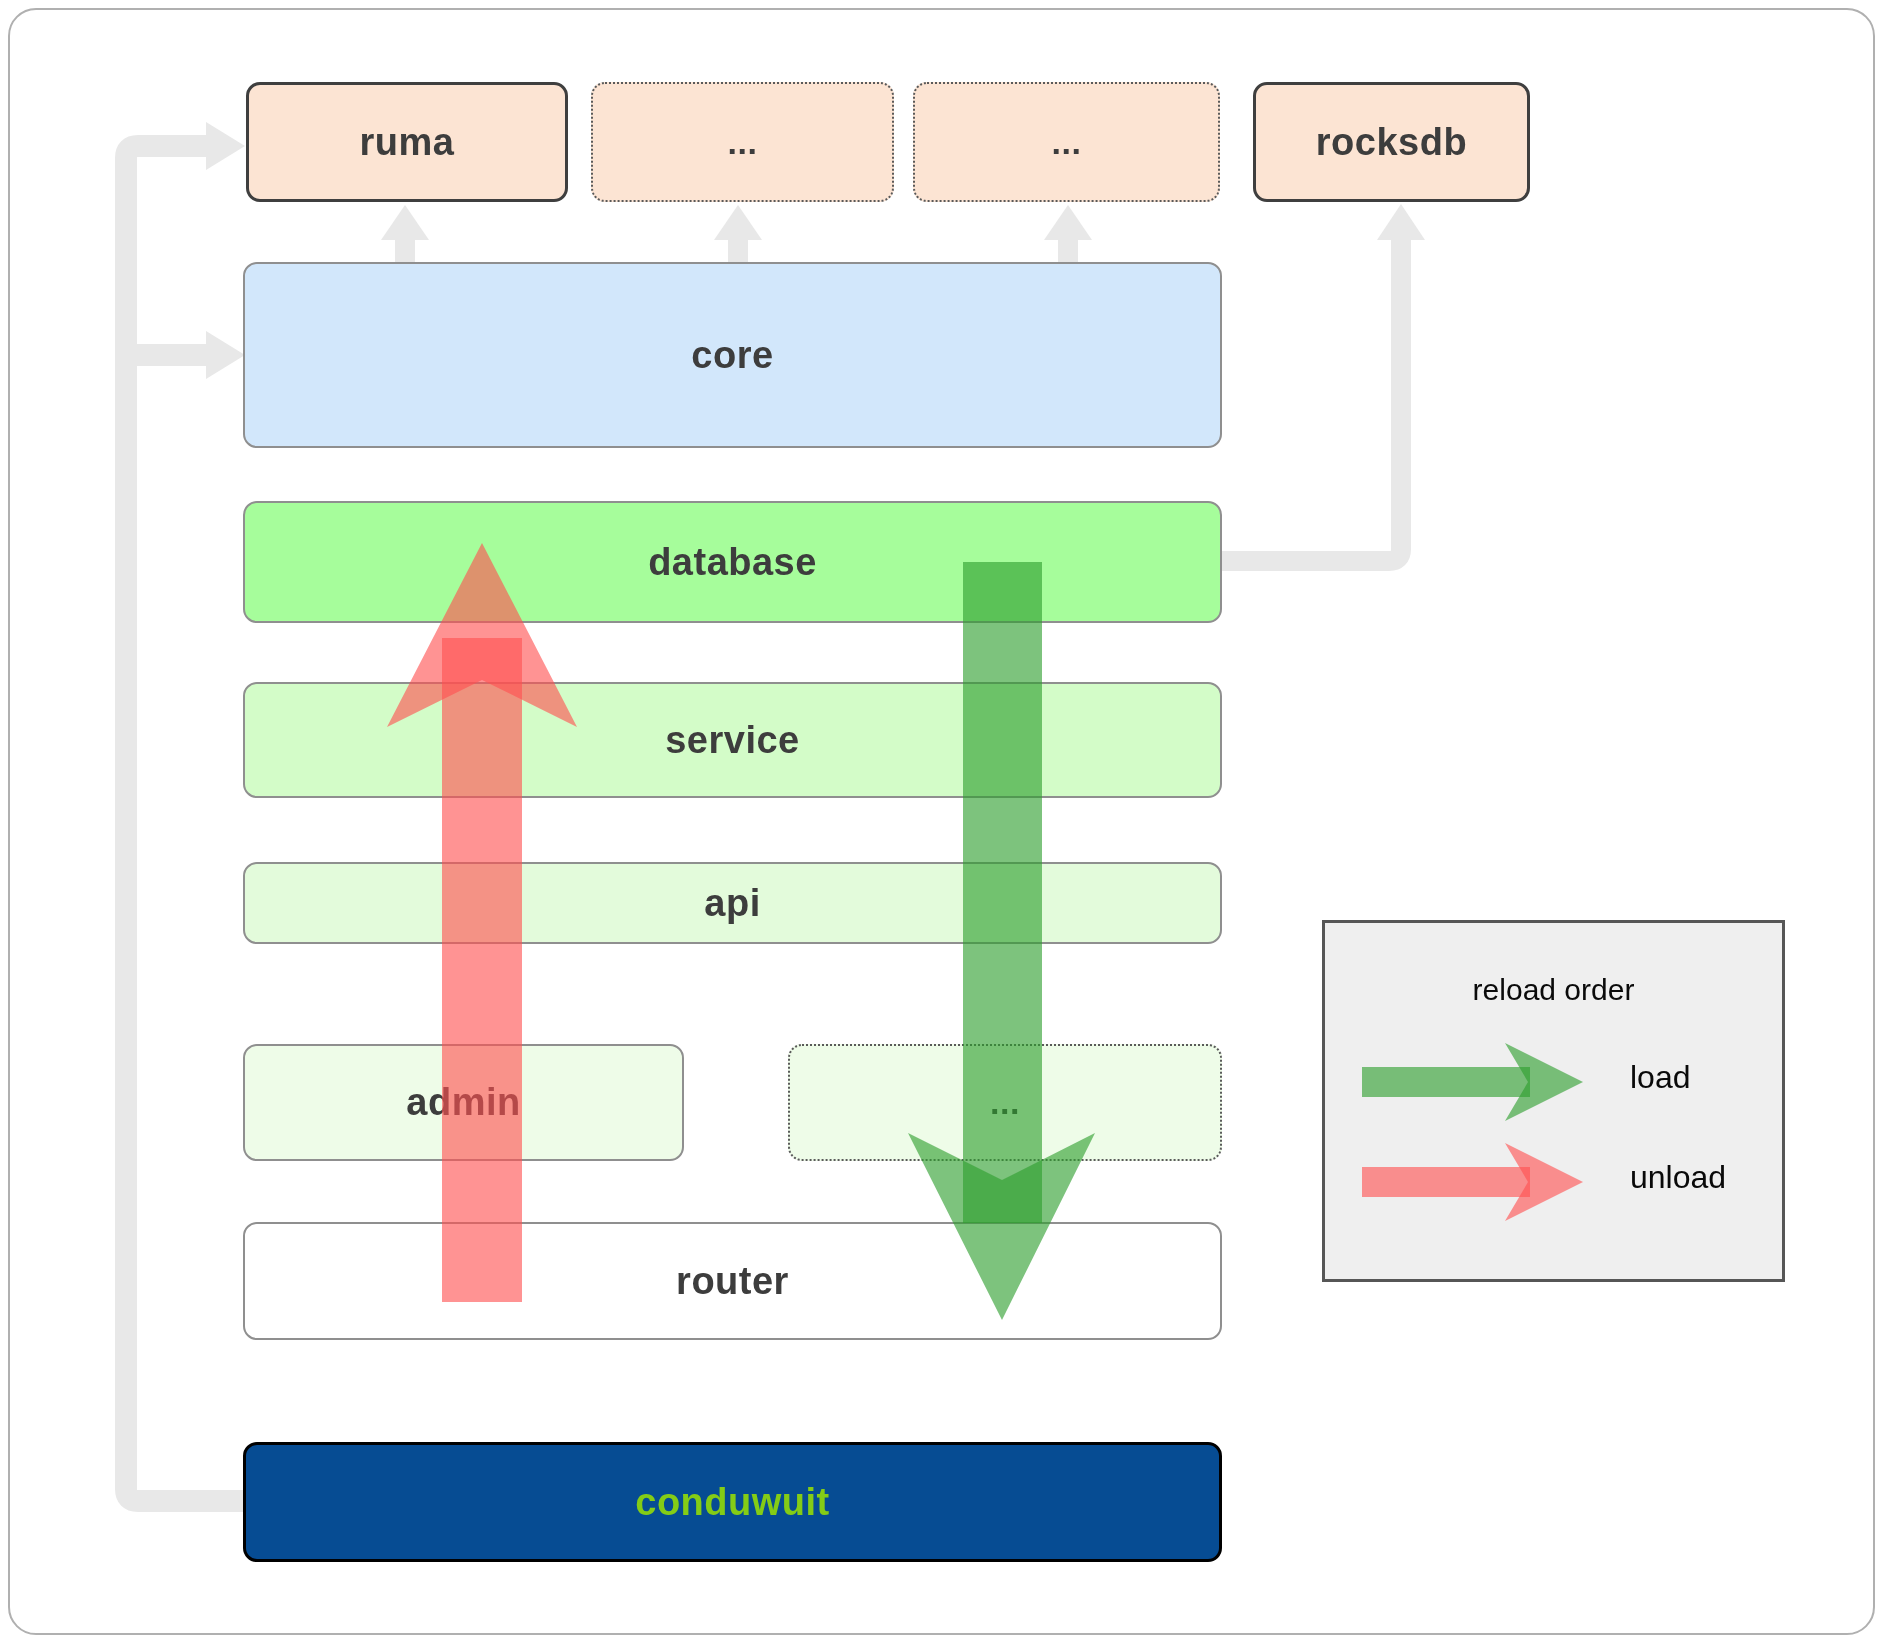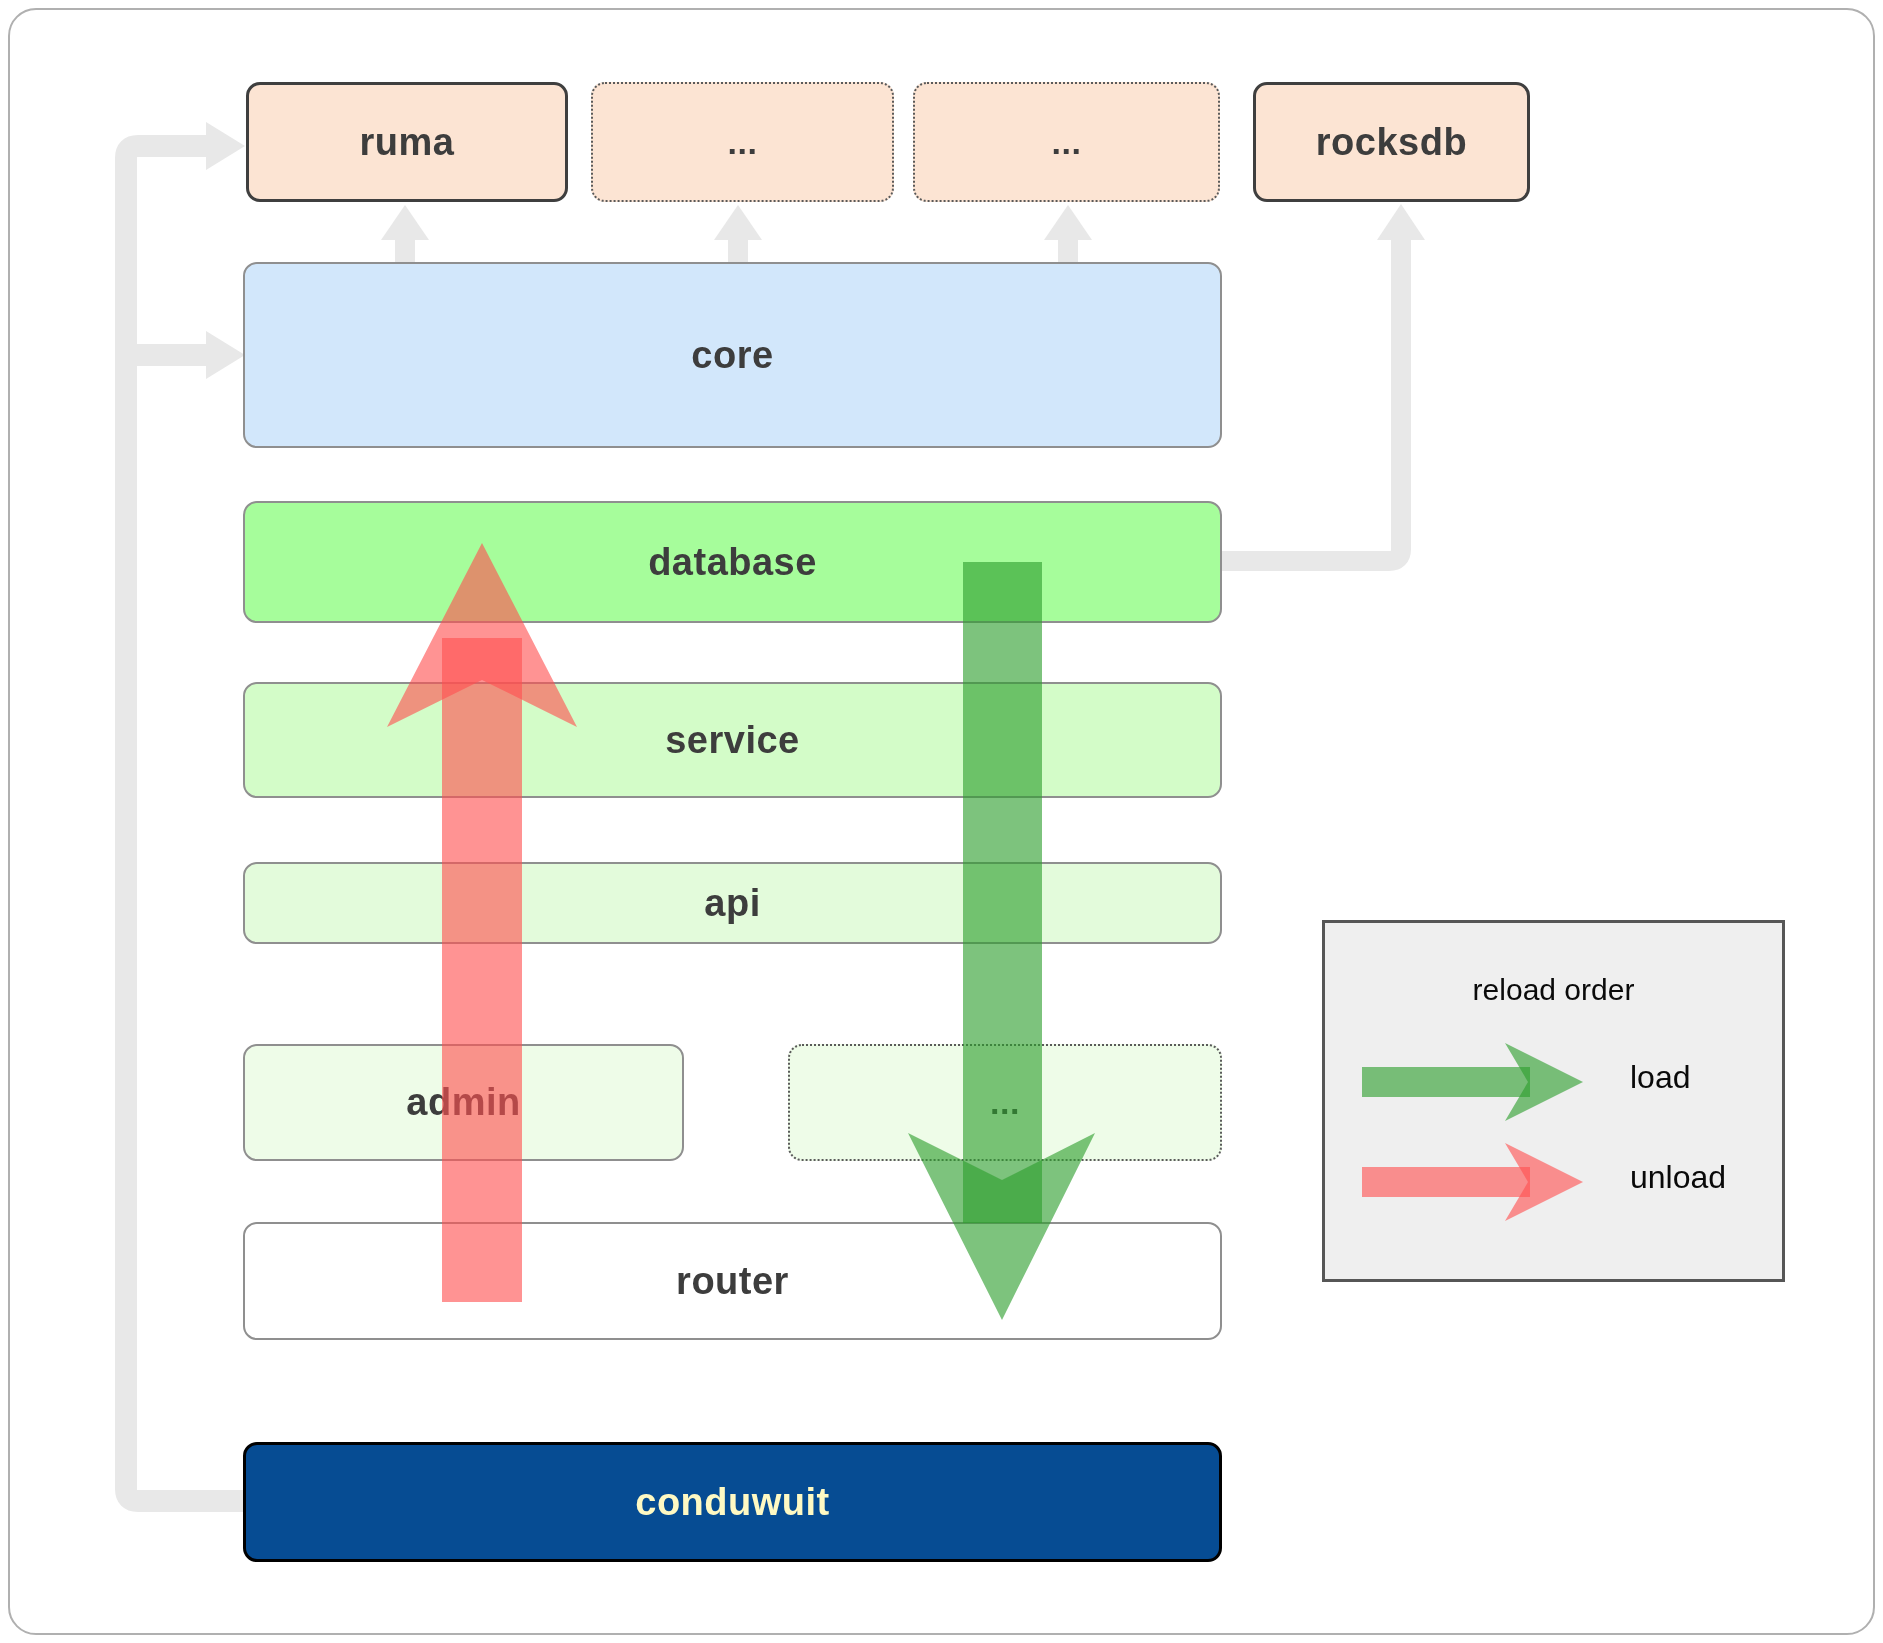--- a/index.html
+++ b/index.html
@@ -14,21 +14,21 @@
   .layer{position:absolute;left:0;top:0;width:1883px;height:1643px;pointer-events:none;}
   .node{
     position:absolute;display:flex;align-items:center;justify-content:center;
     border-radius:14px;box-sizing:border-box;
     font-size:38px;font-weight:600;color:#3d3d3d;letter-spacing:0.5px;
   }
   .solid-dark{border:3px solid #3f3f3f;}
   .dotted{border:2px dotted #5a5a5a;}
   .solid-gray{border:2px solid #8f8f8f;}
   .ellipsis{font-weight:700;font-size:34px;}
-  .conduwuit{border:3px solid #000;color:#fef9c3;font-weight:600;}
+  .conduwuit{border:3px solid #000;color:#84cc16;font-weight:600;}
   .legend{
     position:absolute;left:1322px;top:920px;width:463px;height:362px;
     border:3px solid #565656;box-sizing:border-box;
   }
   .legend-title{
     position:absolute;left:0;top:50px;width:100%;text-align:center;
     font-size:30px;color:#0a0a0a;font-weight:400;
   }
   .legend-item-label{
     position:absolute;font-size:32px;color:#0a0a0a;font-weight:400;

